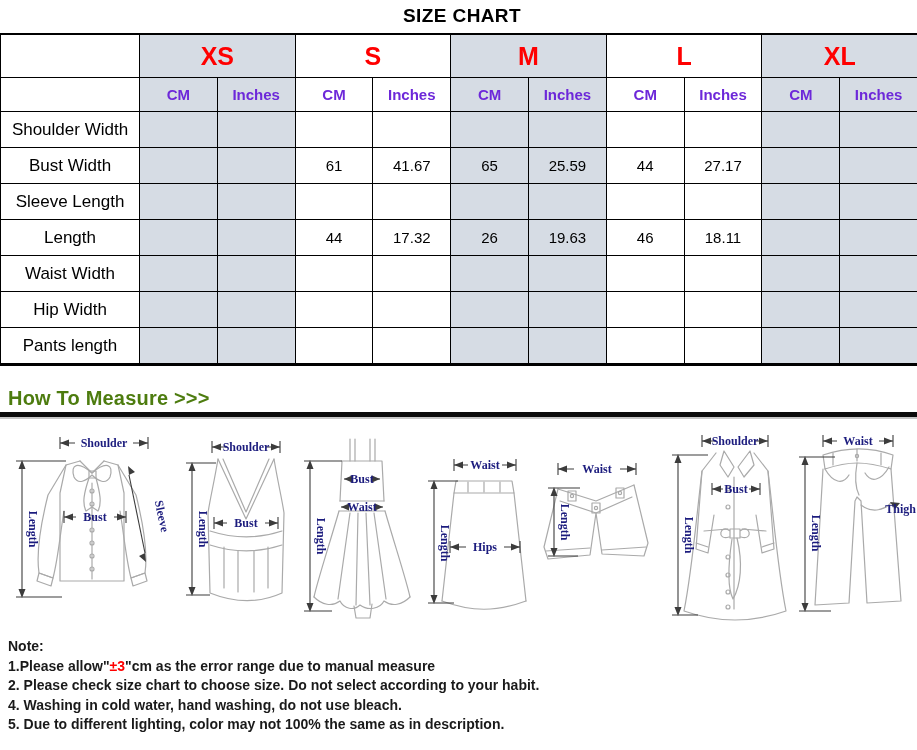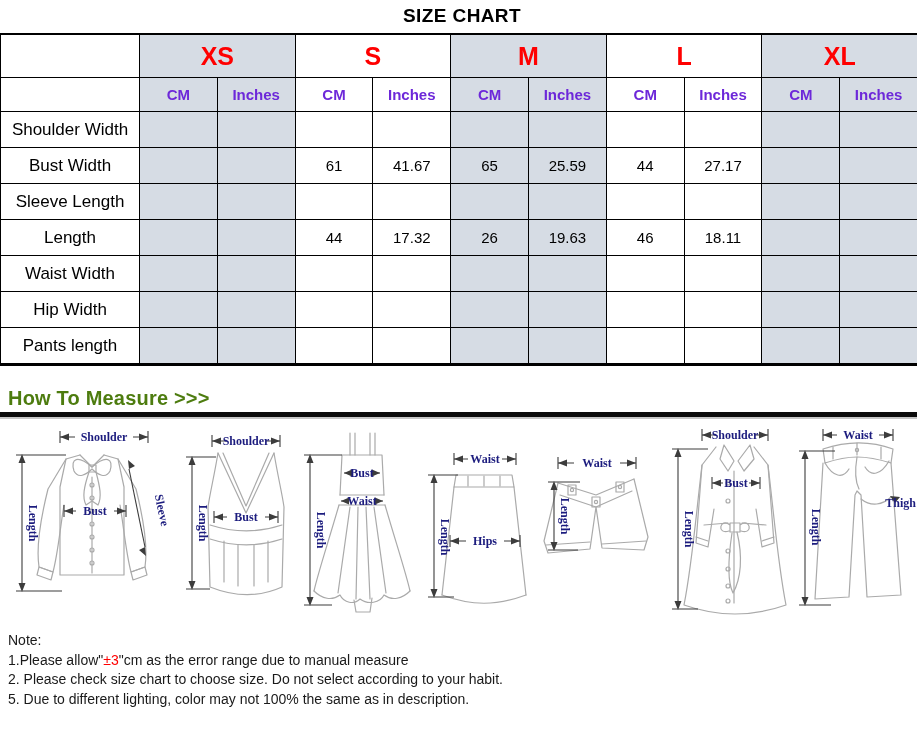--- a/index.html
+++ b/index.html
@@ -33,30 +33,30 @@
   tbody td:nth-child(2),tbody td:nth-child(3),
   tbody td:nth-child(6),tbody td:nth-child(7),
   tbody td:nth-child(10),tbody td:nth-child(11){background:#d6dce4;}
 
   .htm-heading{
     margin:21px 0 2px 8px;font-size:20px;font-weight:800;color:#4d7c0f;
     letter-spacing:.2px;
   }
   .rule{height:5px;background:#0b0b0b;border-bottom:2px solid #c6c6c6;}
 
-  .figures{position:relative;height:198px;margin-top:4px;}
+  .figures{position:relative;height:198px;margin-top:10px;}
   .fig{position:absolute;}
   .figures svg text{
     font-family:"Liberation Serif",serif;font-weight:700;fill:#1c1c7e;font-size:12px;
   }
   .figures svg .art{stroke:#aaaaaa;fill:none;stroke-width:1.2;stroke-linecap:round;stroke-linejoin:round;}
   .figures svg .dim{stroke:#3c3c3c;fill:none;stroke-width:1.1;}
   .figures svg .dimf{fill:#3c3c3c;stroke:none;}
 
-  .notes{margin:10px 0 0 8px;font-size:14px;line-height:19.5px;color:#1a1a1a;}
+  .notes{margin:10px 0 0 8px;font-size:14px;line-height:19.5px;color:#1a1a1a;font-weight:bold;}
   .notes .em{color:#ff0000;}
 </style>
 </head>
 <body>
 
 <div class="title">SIZE CHART</div>
 
 <table class="size-chart">
   <colgroup>
     <col class="c-label">
@@ -366,14 +366,15 @@
       <path class="dimf" d="M97,71 l10,1 l-5,6 z"></path>
       <text x="123" y="82" text-anchor="end" font-size="11">Thigh</text>
     </g>
   </svg>
 </div>
 
 <div class="notes">
   <div>Note:</div>
   <div><span>1.Please allow"</span><span class="em">±3</span><span>"cm as the error range due to manual measure</span></div>
   <div>2. Please check size chart to choose size. Do not select according to your habit.</div>
+  <div>4. Washing in cold water, hand washing, do not use bleach.</div>
   <div>5. Due to different lighting, color may not 100% the same as in description.</div>
 </div>
 
 </body></html>

